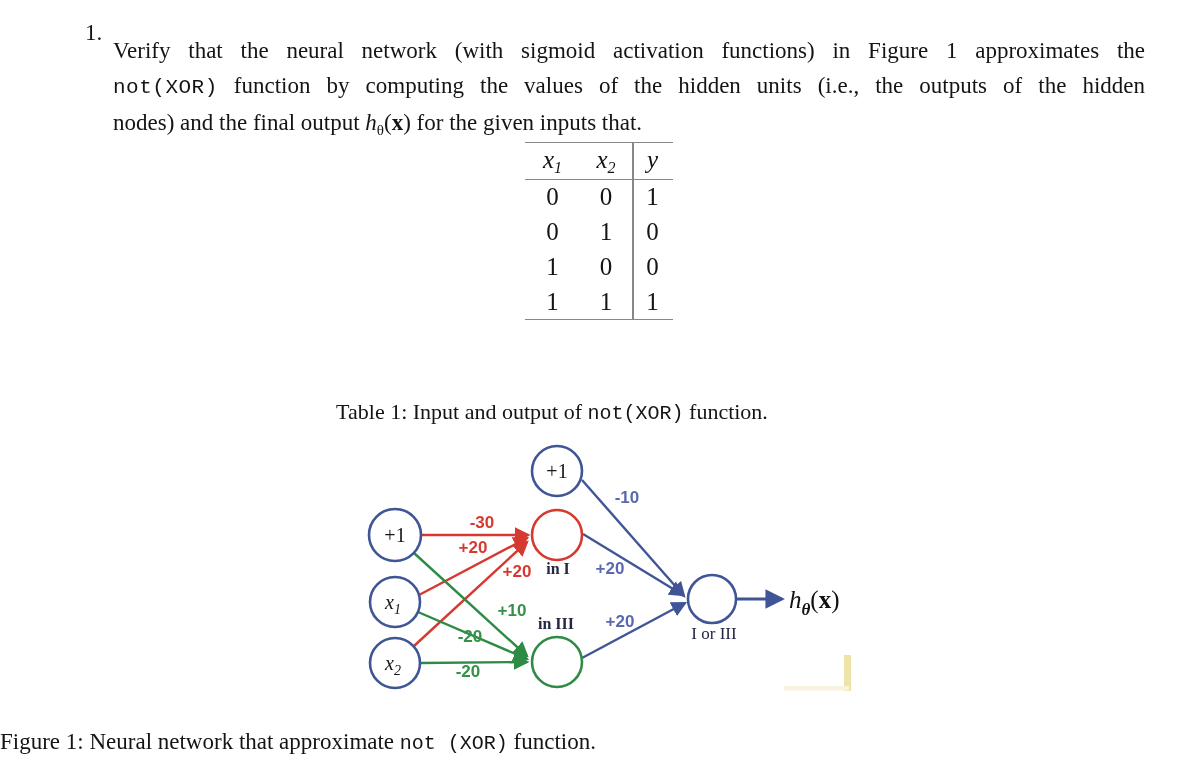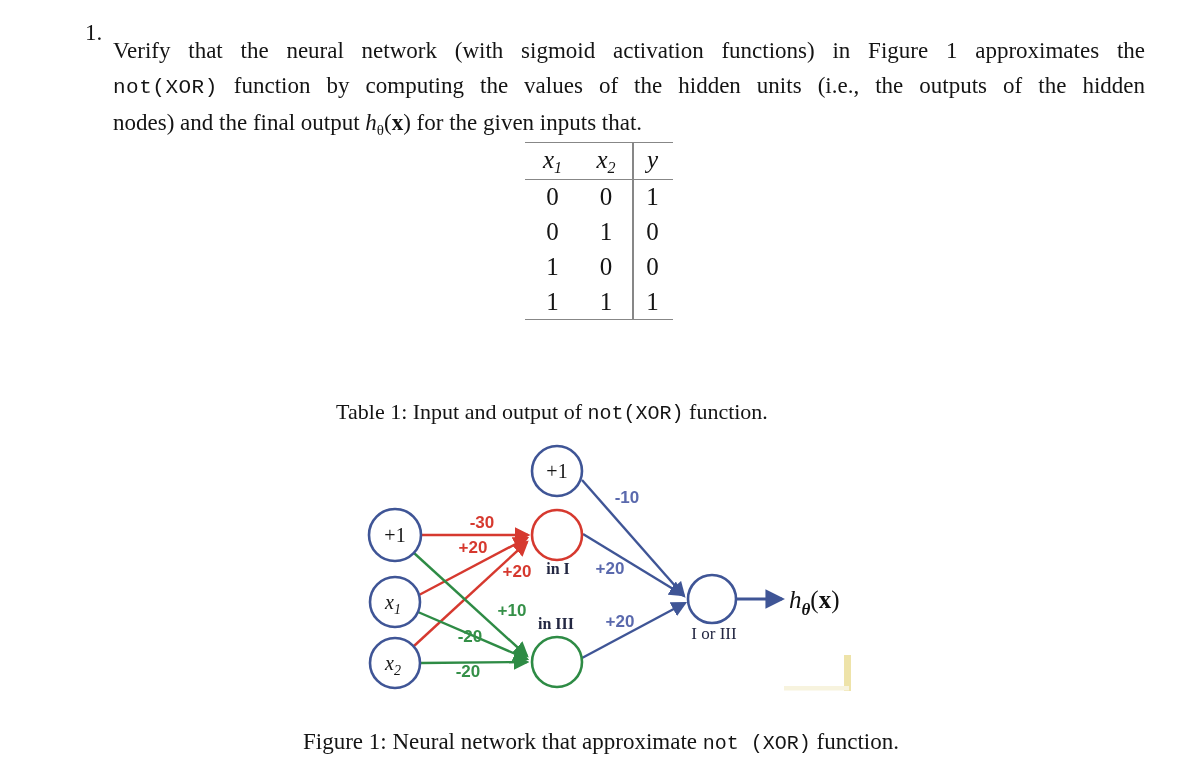--- a/index.html
+++ b/index.html
@@ -31,21 +31,21 @@
   .cap-mono{font-family:"Liberation Mono",monospace;font-size:20px;}
 
   
   .fig{position:absolute;left:360px;top:435px;width:500px;height:265px;}
   .fig svg{display:block;}
   .wlabel{font-family:"Liberation Sans",sans-serif;font-weight:bold;font-size:17px;}
   .inlabel{font-family:"Liberation Serif",serif;font-weight:bold;font-size:16px;}
   .orlabel{font-family:"Liberation Serif",serif;font-size:17px;}
   .nlabel{font-family:"Liberation Serif",serif;font-size:20px;}
 
-  .fig-caption{position:absolute;top:729px;left:0;width:1202px;text-align:center;font-size:23px;}
+  .fig-caption{position:absolute;top:729px;left:0;width:1202px;font-size:23px;}
 </style>
 </head>
 <body>
 
 <div class="prob-num">1.</div>
 <div class="prob-text">
   <div class="jline">Verify that the neural network (with sigmoid activation functions) in Figure 1 approximates the</div>
   <div class="jline"><span class="mono">not(XOR)</span><span> function by computing the values of the hidden units (i.e., the outputs of the hidden</span></div>
   <div><span>nodes) and the final output </span><span><span class="mi">h</span><span class="msub">θ</span><span>(</span><span class="mbold">x</span><span>)</span></span><span> for the given inputs that.</span></div>
 </div>

